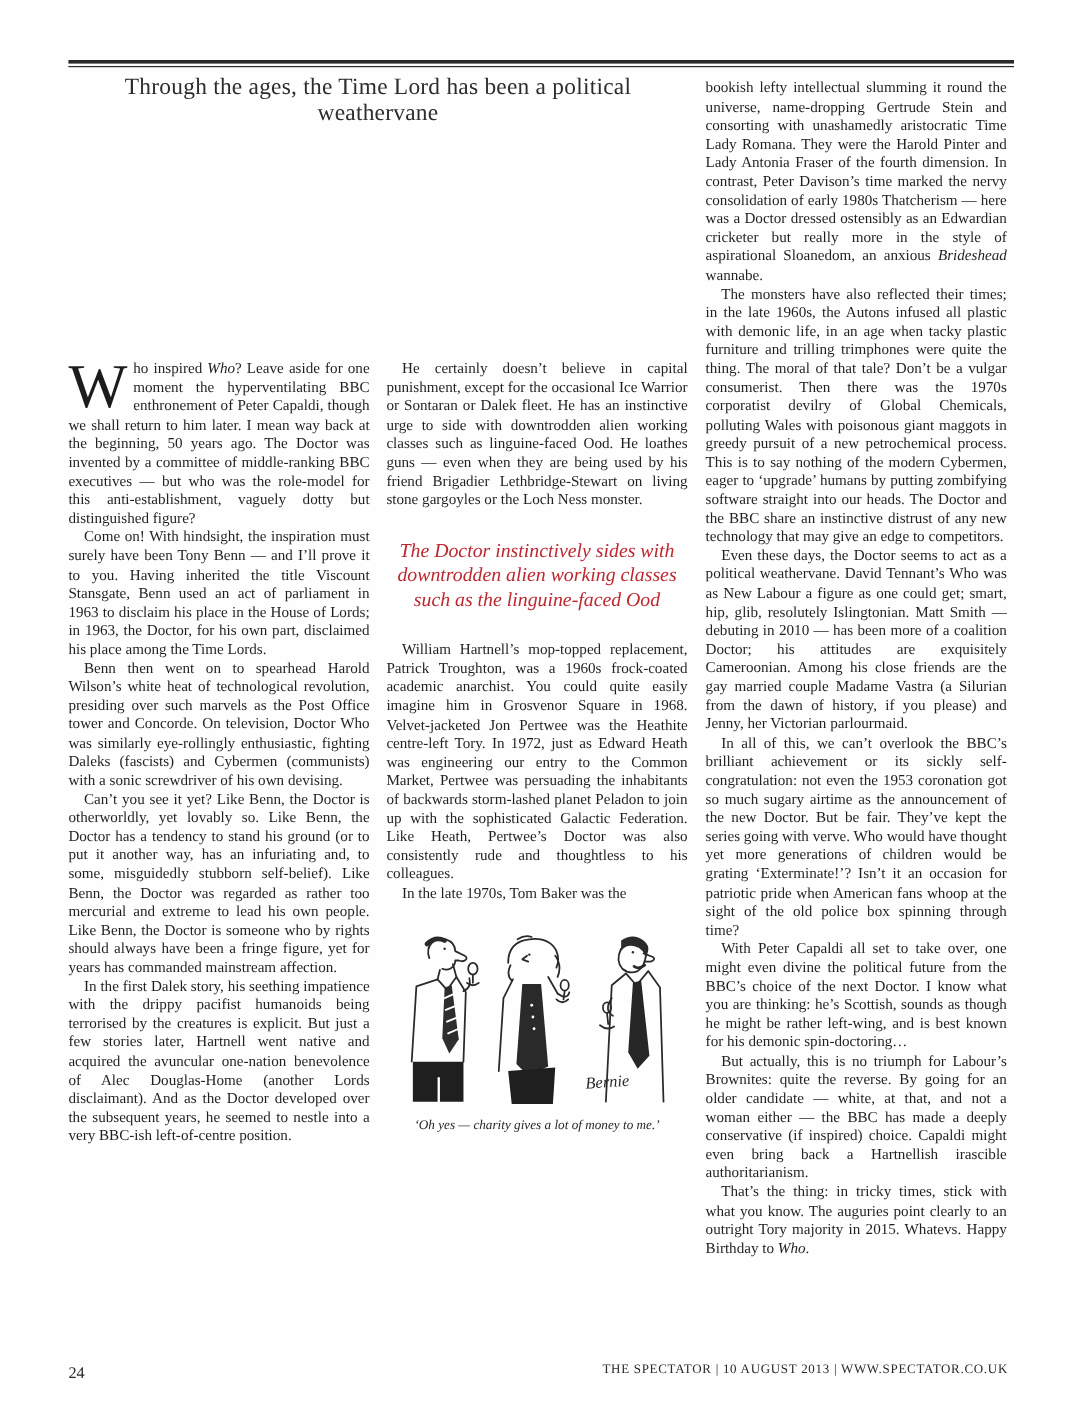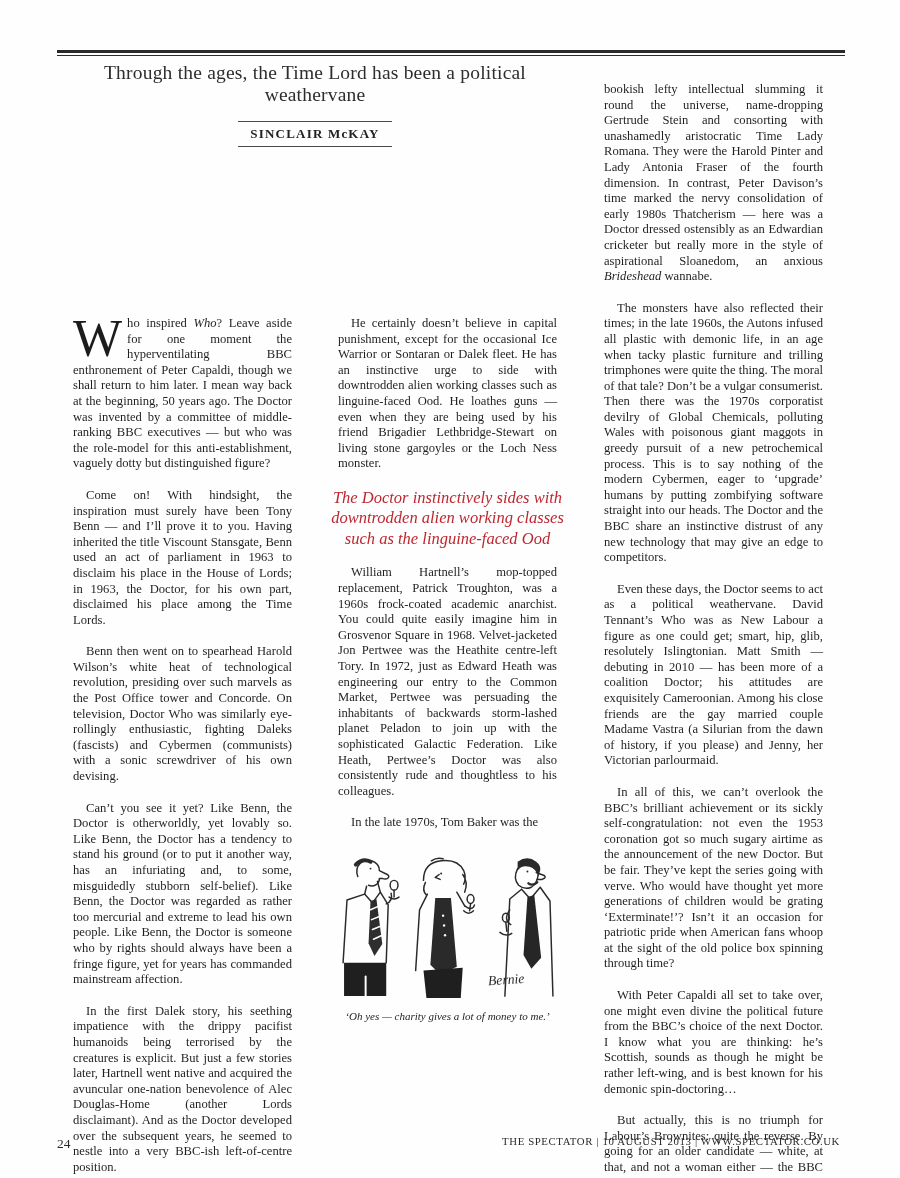--- a/index.html
+++ b/index.html
@@ -27,29 +27,29 @@
     font-size:13px;font-weight:700;letter-spacing:1.2px;color:#222;
   }
   .col{
     position:absolute;width:251px;
     font-size:12.6px;line-height:15.6px;text-align:justify;
     hyphens:auto;-webkit-hyphens:auto;
   }
   .col-left{left:57px;top:300px;}
   .col-middle{left:322px;top:300px;}
   .col-right{left:588px;top:66px;}
-  .col p{margin:16px;text-indent:13px;}
+  .col p{margin:0;text-indent:13px;}
   .col p.first,.col p.noindent{text-indent:0;}
   .dropcap{
     float:left;font-size:52px;line-height:41px;height:43px;
     padding:2px 5px 0 0;color:#1c1c1c;
   }
   .pullquote{
     font-style:italic;text-align:center;text-indent:0;
-    font-size:16.5px;line-height:20.5px;margin:9px 2px;
+    font-size:16.5px;line-height:20.5px;margin:24px 2px;
   }
   .cartoon{display:block;margin:18px auto 0 auto;}
   .caption{
     text-align:center;font-style:italic;font-size:11px;
     margin-top:8px;text-indent:0;color:#242424;
   }
   .footer-pagenum{
     position:absolute;left:57px;top:1136px;font-size:13.5px;color:#2a2a2a;
   }
   .footer-credit{
@@ -58,21 +58,20 @@
   }
   .accent{color:#bd2730;}
 </style>
 </head>
 <body>
 
 <div class="top-rule"></div>
 
 <div class="header">
   <div class="subtitle">Through the ages, the Time Lord has been a political weathervane</div>
-  <div><span class="byline">SINCLAIR McKAY</span></div>
 </div>
 
 <div class="col col-left">
     <p class="first"><span class="dropcap">W</span>ho inspired <i>Who</i>? Leave aside for one moment the hyperventilating BBC enthronement of Peter Capaldi, though we shall return to him later. I mean way back at the beginning, 50 years ago. The Doctor was invented by a committee of middle-ranking BBC executives — but who was the role-model for this anti-establishment, vaguely dotty but distinguished figure?</p>
     <p>Come on! With hindsight, the inspiration must surely have been Tony Benn — and I’ll prove it to you. Having inherited the title Viscount Stansgate, Benn used an act of parliament in 1963 to disclaim his place in the House of Lords; in 1963, the Doctor, for his own part, disclaimed his place among the Time Lords.</p>
     <p>Benn then went on to spearhead Harold Wilson’s white heat of technological revolution, presiding over such marvels as the Post Office tower and Concorde. On television, Doctor Who was similarly eye-rollingly enthusiastic, fighting Daleks (fascists) and Cybermen (communists) with a sonic screwdriver of his own devising.</p>
     <p>Can’t you see it yet? Like Benn, the Doctor is otherworldly, yet lovably so. Like Benn, the Doctor has a tendency to stand his ground (or to put it another way, has an infuriating and, to some, misguidedly stubborn self-belief). Like Benn, the Doctor was regarded as rather too mercurial and extreme to lead his own people. Like Benn, the Doctor is someone who by rights should always have been a fringe figure, yet for years has commanded mainstream affection.</p>
     <p>In the first Dalek story, his seething impatience with the drippy pacifist humanoids being terrorised by the creatures is explicit. But just a few stories later, Hartnell went native and acquired the avuncular one-nation benevolence of Alec Douglas-Home (another Lords disclaimant). And as the Doctor developed over the subsequent years, he seemed to nestle into a very BBC-ish left-of-centre position.</p>
   </div>
 

